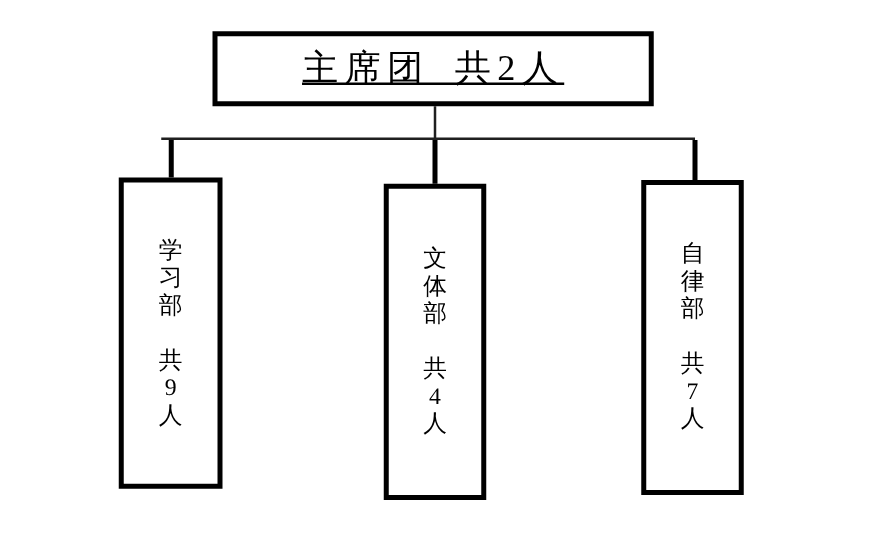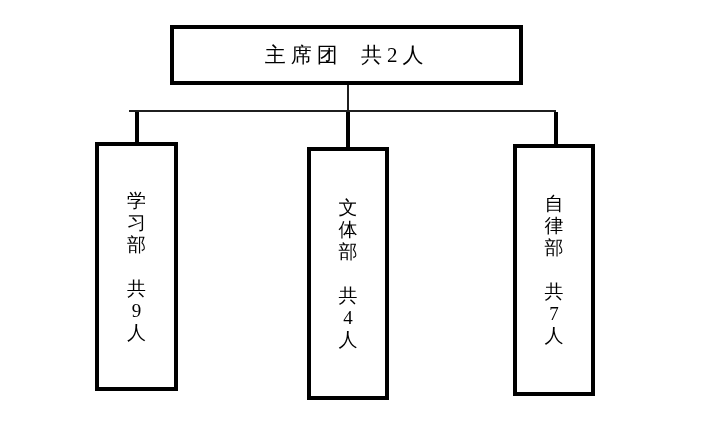--- a/index.html
+++ b/index.html
@@ -24,24 +24,25 @@
     width: 353px;
     height: 60px;
     box-sizing: border-box;
     border: 4px solid #000000;
     background: #ffffff;
     display: flex;
     align-items: center;
     justify-content: center;
   }
   .top-box .label {
-    font-size: 21px;
+    font-size: 29px;
     letter-spacing: 5px;
     word-spacing: 8px;
     white-space: pre;
+    text-decoration: underline;
   }
   
   .line {
     position: absolute;
     background: #000000;
   }
   .line.thin { background: #1f1f1f; }
   .v-root  { left: 347px; top: 85px;  width: 2px;   height: 26px; }
   .h-rail  { left: 129px; top: 110px; width: 427px; height: 2px;  }
   .stub-l  { left: 135px; top: 112px; width: 4px;   height: 31px; }

